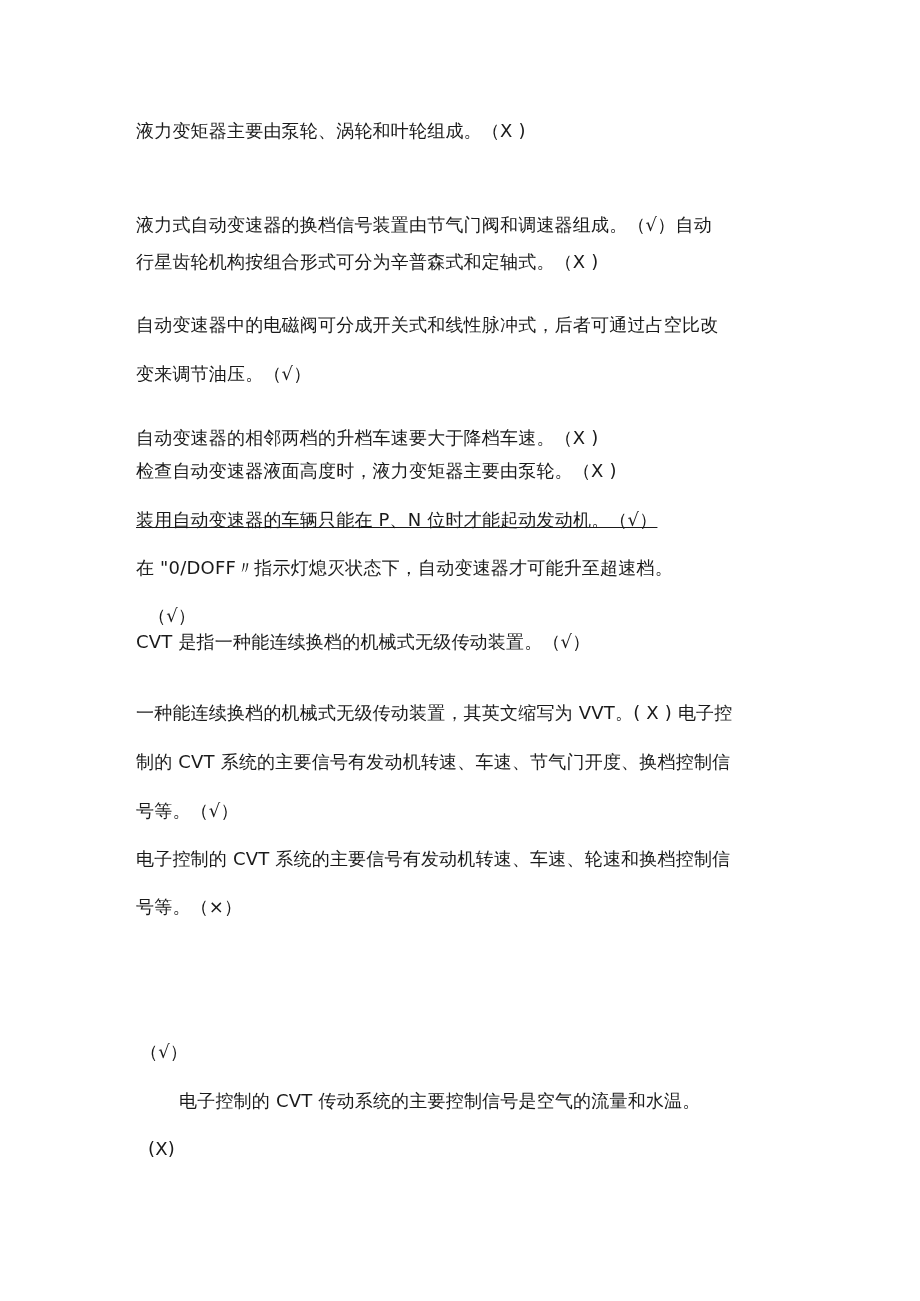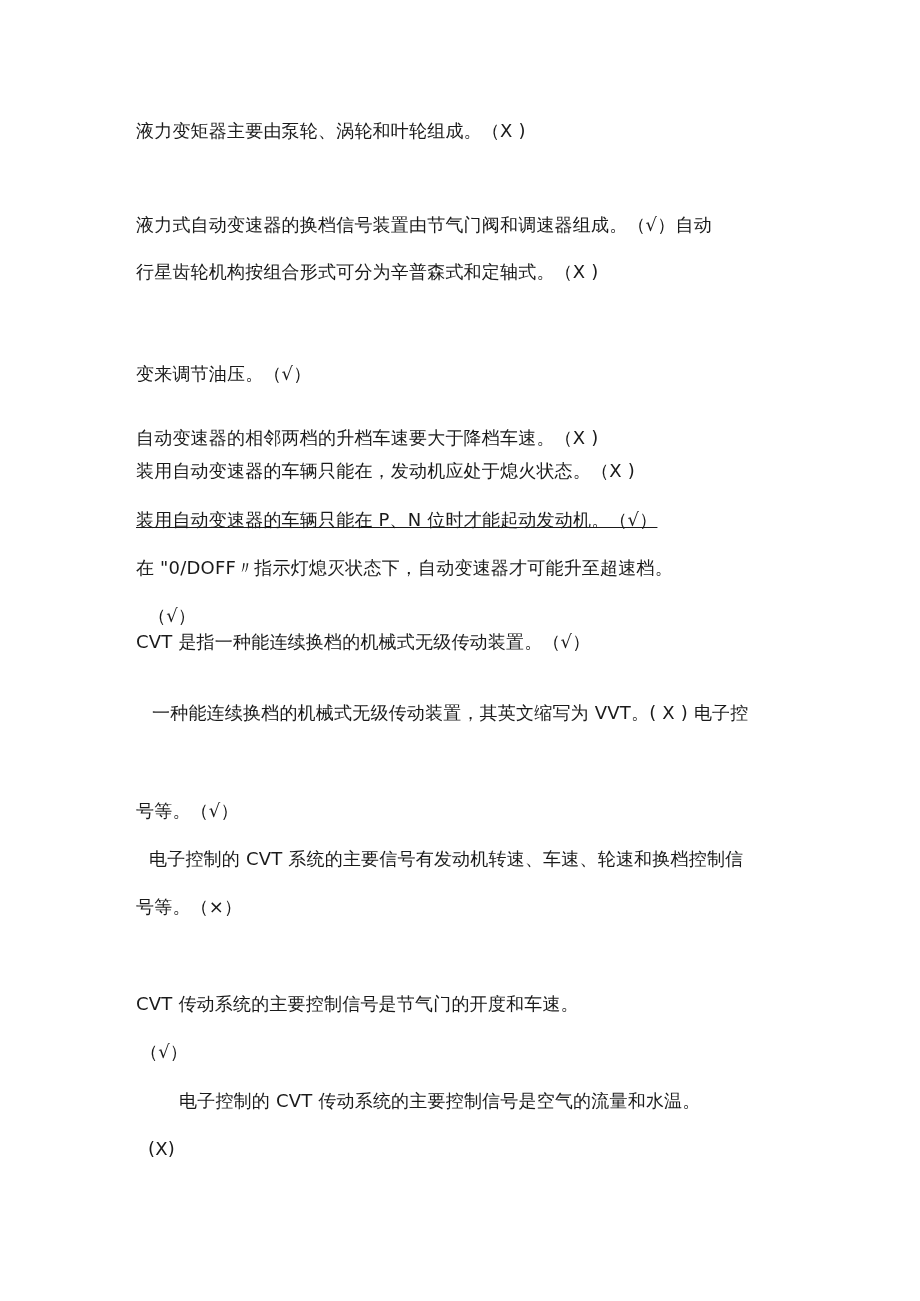--- a/index.html
+++ b/index.html
@@ -33,29 +33,30 @@
     }
     .line.indent1 { left: 148px; }
     .line.indent2 { left: 140px; }
   </style>
 </head>
 <body>
 
 <div class="page">
   <div class="line" style="top:119px;">液力变矩器主要由泵轮、涡轮和叶轮组成。（X )</div>
   <div class="line" style="top:169px;margin-top:44px;">液力式自动变速器的换档信号装置由节气门阀和调速器组成。（√）自动</div>
-  <div class="line" style="top:260px;">行星齿轮机构按组合形式可分为辛普森式和定轴式。（X )</div>
+  <div class="line" style="top:250px;">行星齿轮机构按组合形式可分为辛普森式和定轴式。（X )</div>
+  <div class="line" style="top:313px;">自动变速器中的电磁阀可分成开关式和线性脉冲式，后者可通过占空比改</div>
   <div class="line" style="top:362px;">变来调节油压。（√）</div>
   <div class="line" style="top:411px;margin-top:15px;">自动变速器的相邻两档的升档车速要大于降档车速。（X )</div>
-  <div class="line" style="top:459px;">装用自动变速器的车辆只能在，发动机应处于熄火状态。（X )</div>
+  <div class="line" style="top:459px;">检查自动变速器液面高度时，液力变矩器主要由泵轮。（X )</div>
   <div class="line" style="top:508px;text-decoration:underline;">装用自动变速器的车辆只能在 P、N 位时才能起动发动机。（√）</div>
   <div class="line" style="top:556px;">在 "0/DOFF〃指示灯熄灭状态下，自动变速器才可能升至超速档。</div>
   <div class="line indent1" style="top:604px;">（√）</div>
   <div class="line" style="top:630px;">CVT 是指一种能连续换档的机械式无级传动装置。（√）</div>
-  <div class="line" style="top:701px;margin-left:16px;">一种能连续换档的机械式无级传动装置，其英文缩写为 VVT。( X ) 电子控</div>
+  <div class="line" style="top:701px;">一种能连续换档的机械式无级传动装置，其英文缩写为 VVT。( X ) 电子控</div>
+  <div class="line" style="top:750px;">制的 CVT 系统的主要信号有发动机转速、车速、节气门开度、换档控制信</div>
   <div class="line" style="top:799px;">号等。（√）</div>
-  <div class="line" style="top:847px;margin-left:13px;">电子控制的 CVT 系统的主要信号有发动机转速、车速、轮速和换档控制信</div>
+  <div class="line" style="top:847px;">电子控制的 CVT 系统的主要信号有发动机转速、车速、轮速和换档控制信</div>
   <div class="line" style="top:895px;">号等。（×）</div>
-  <div class="line" style="top:992px;">CVT 传动系统的主要控制信号是节气门的开度和车速。</div>
   <div class="line indent2" style="top:1040px;">（√）</div>
   <div class="line" style="top:1089px;margin-left:43px;">电子控制的 CVT 传动系统的主要控制信号是空气的流量和水温。</div>
   <div class="line indent1" style="top:1137px;">(X)</div>
 </div>
 
 </body></html>

